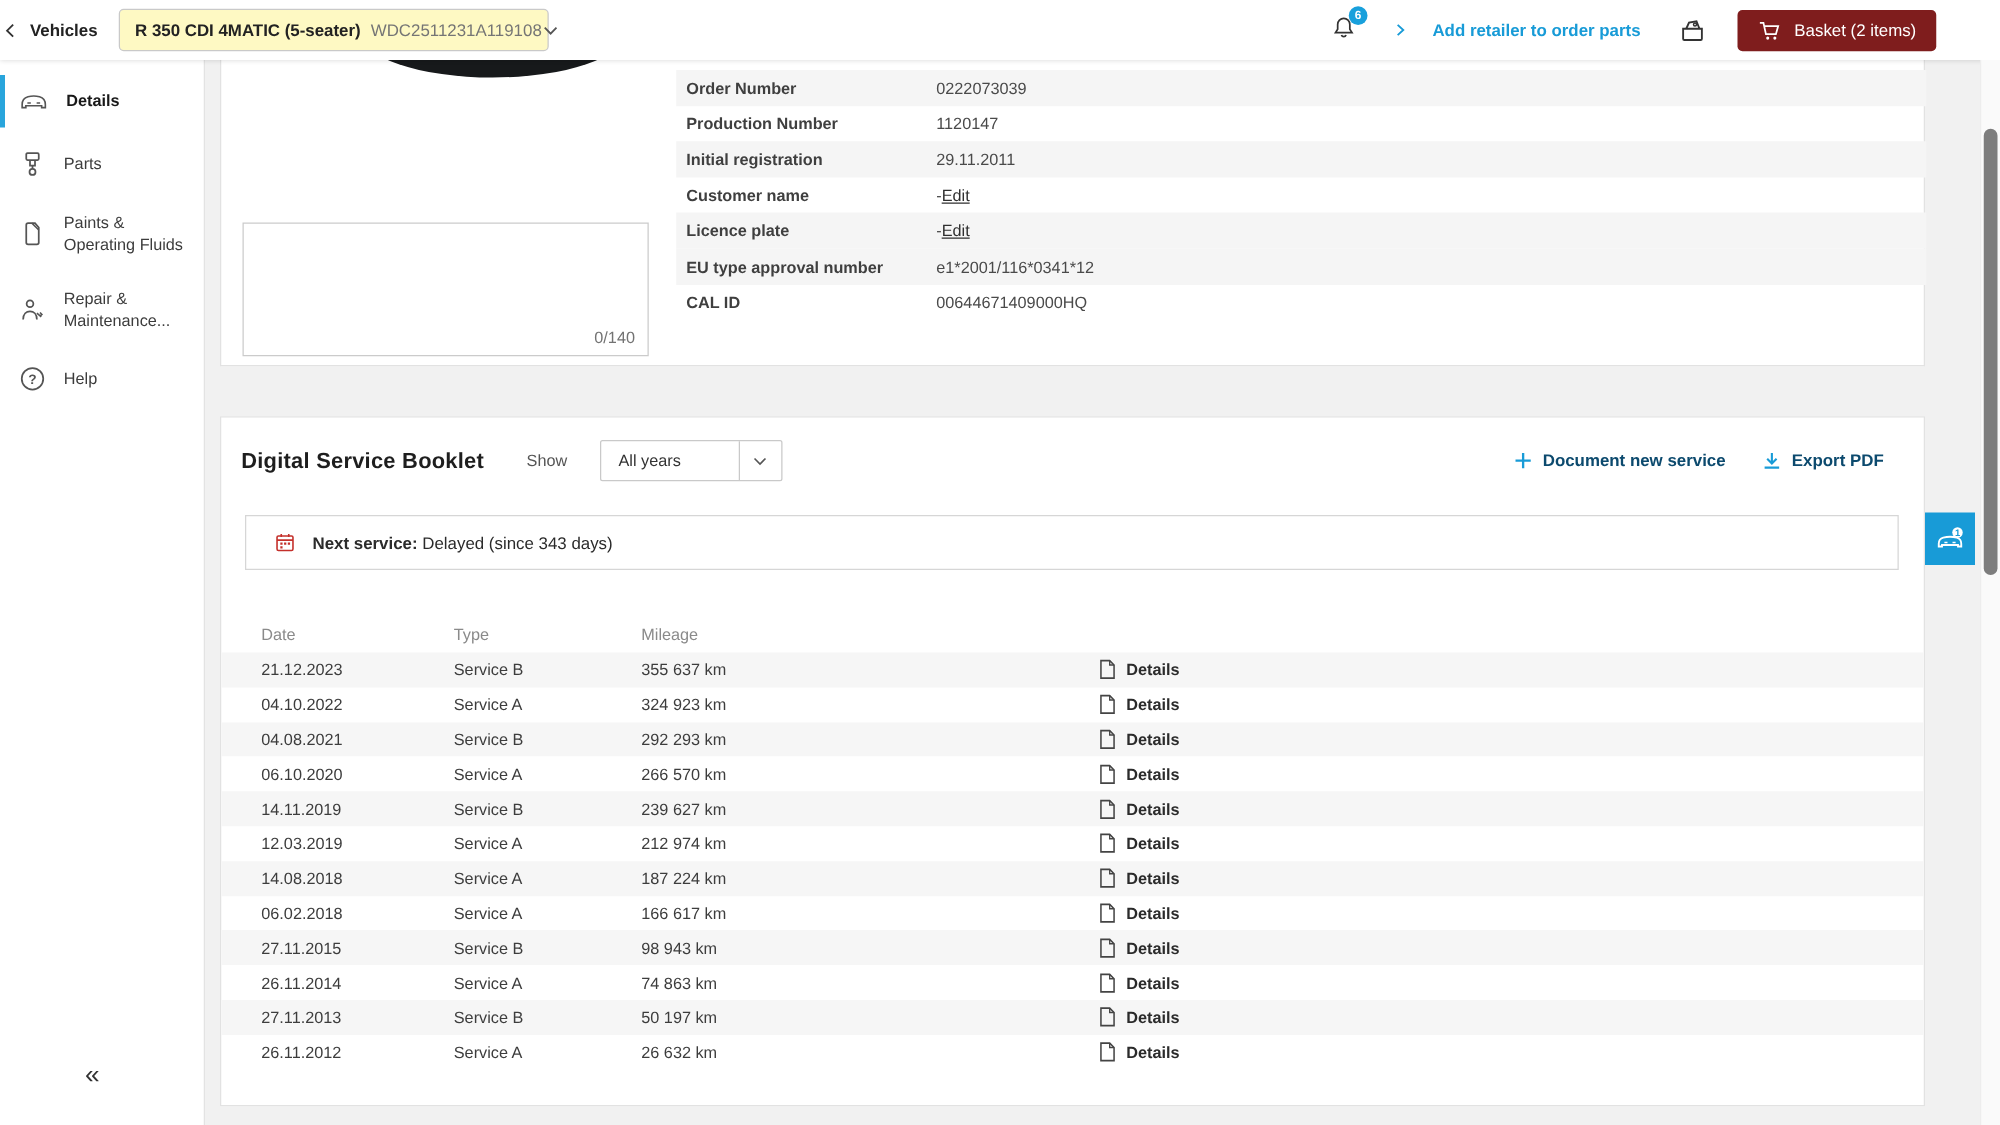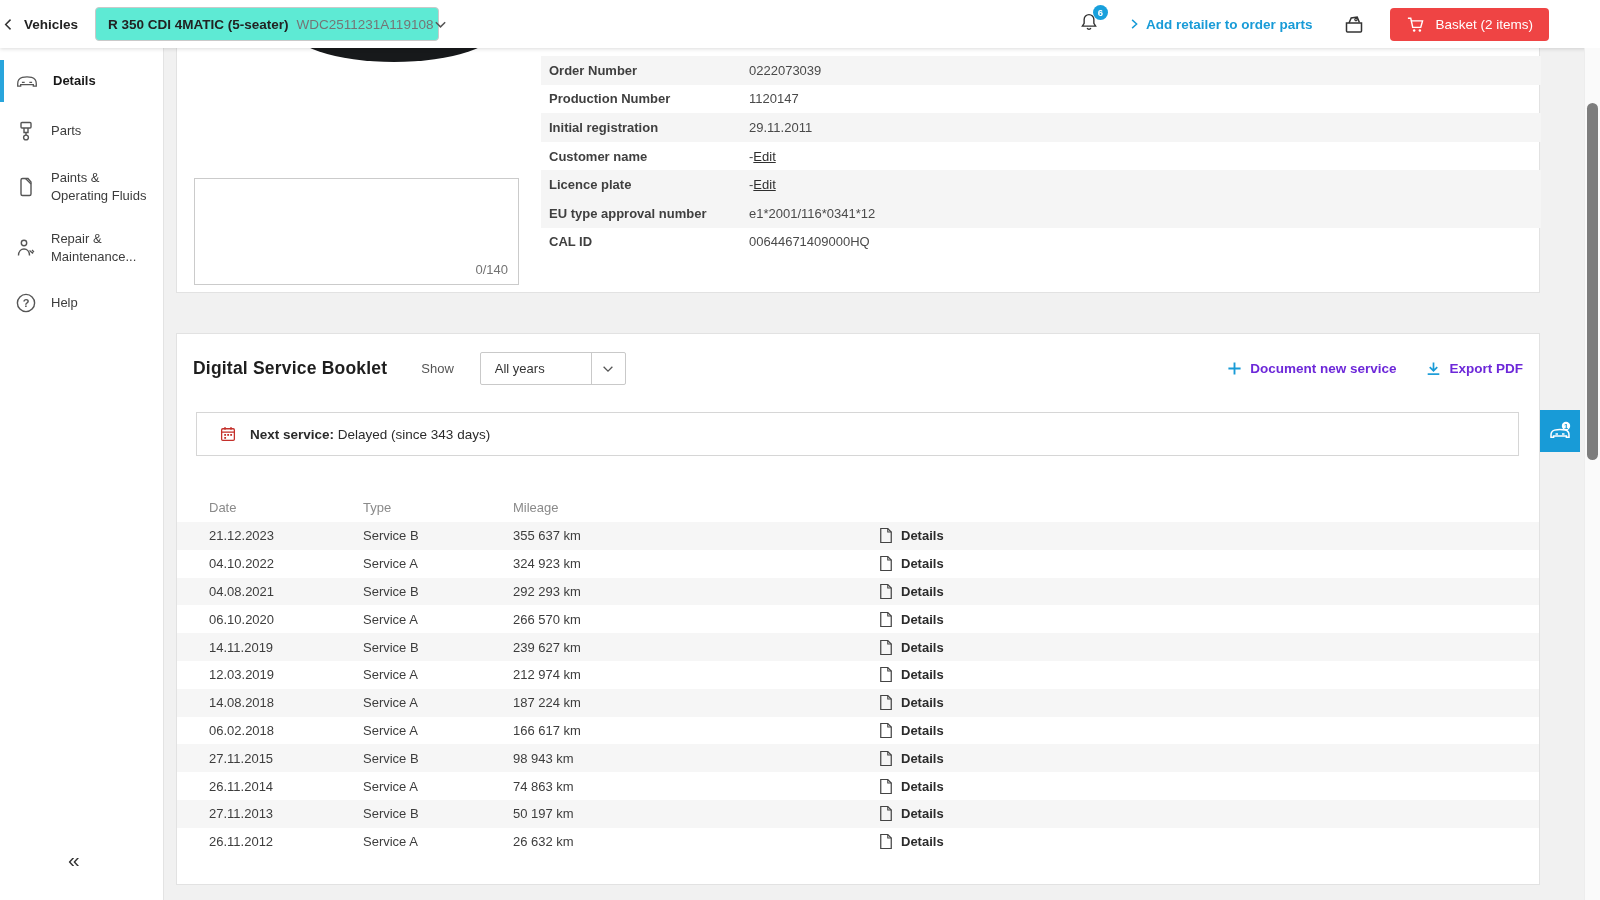--- a/index.html
+++ b/index.html
@@ -5,33 +5,33 @@
   html,body{margin:0;padding:0;width:1600px;height:900px;overflow:hidden;
     font-family:"Liberation Sans", sans-serif;background:#f1f1f1;color:#2f2f2f;}
   .app{position:relative;width:1600px;height:900px;}
 
   
   .topbar{position:absolute;left:0;top:0;width:1600px;height:48px;background:#fff;
     box-shadow:0 1px 4px rgba(0,0,0,.14);z-index:30;}
   .back{position:absolute;left:2px;top:0;height:48px;display:flex;align-items:center;gap:9px;cursor:pointer;}
   .back span{font-size:13.5px;font-weight:bold;color:#222;}
   .veh-select{position:absolute;left:95px;top:7px;width:344px;height:34px;border:1px solid #c9c9c9;
-    border-radius:4px;background:#5eead4;display:flex;align-items:center;padding:0 12px;box-sizing:border-box;cursor:pointer;}
+    border-radius:4px;background:#fef9c3;display:flex;align-items:center;padding:0 12px;box-sizing:border-box;cursor:pointer;}
   .veh-select .model{font-size:13.5px;font-weight:bold;color:#222;white-space:nowrap;}
   .veh-select .vin{font-size:13.5px;color:#757575;margin-left:8px;white-space:nowrap;}
   .veh-select .chev{margin-left:auto;display:flex;}
   .top-right{position:absolute;right:51px;top:0;height:48px;display:flex;align-items:center;}
   .bell{position:relative;margin-right:28px;cursor:pointer;}
   .badge{position:absolute;top:-6px;right:-8px;width:15px;height:15px;border-radius:50%;
     background:#18a0dc;color:#fff;font-size:9.5px;font-weight:bold;display:flex;align-items:center;justify-content:center;}
-  .add-retailer{display:flex;align-items:center;gap:6px;margin-right:30px;cursor:pointer;}
+  .add-retailer{display:flex;align-items:center;gap:20px;margin-right:30px;cursor:pointer;}
   .add-retailer span{font-size:13.5px;font-weight:bold;color:#189bd7;}
   .toolbox{margin-right:24px;display:flex;cursor:pointer;}
   .basket-btn{display:flex;align-items:center;gap:10px;height:33px;padding:0 16px;border:none;
-    border-radius:4px;background:#ef4444;color:#fff;font-size:13.5px;font-family:inherit;cursor:pointer;}
+    border-radius:4px;background:#7f1d1d;color:#fff;font-size:13.5px;font-family:inherit;cursor:pointer;}
 
   
   .sidebar{position:absolute;left:0;top:48px;width:164px;bottom:0;background:#fff;
     border-right:1px solid #e3e3e3;box-sizing:border-box;z-index:20;}
   .side-list{padding-top:8px;}
   .side-item{position:relative;display:flex;align-items:center;gap:13px;padding:13px 8px 13px 14px;cursor:pointer;}
   .side-item .lbl{font-size:13px;color:#3c3c3c;line-height:1.35;}
   .side-item.active .lbl{font-weight:bold;color:#181818;}
   .side-item.active::before{content:"";position:absolute;left:0;top:4px;bottom:4px;width:4px;background:#29a5dc;}
   .side-item svg{flex:0 0 auto;}
@@ -48,30 +48,30 @@
   .note-box textarea::placeholder{color:#8a8a8a;}
   .note-counter{position:absolute;right:10px;bottom:7px;font-size:13px;color:#737373;}
   .info-table{position:absolute;left:364px;top:8px;width:1000px;}
   .info-row{display:flex;align-items:center;height:28.6px;font-size:13px;}
   .info-row.stripe{background:#f5f5f5;}
   .info-label{width:200px;padding-left:8px;color:#3f3f3f;font-weight:bold;}
   .info-value{color:#4a4a4a;}
   .edit-link{color:#2f2f2f;text-decoration:underline;cursor:pointer;}
 
   .card2{left:12px;top:285px;width:1364px;height:552px;}
-  .dsb-header{display:flex;align-items:center;padding:18px 16px 0 16px;}
+  .dsb-header{display:flex;align-items:center;padding:18px 32px 0 16px;}
   .dsb-title{font-size:17.5px;font-weight:bold;color:#1e1e1e;letter-spacing:.2px;}
   .show-label{font-size:13px;color:#555;margin-left:34px;}
   .filter-select{margin-left:26px;width:146px;height:33px;border:1px solid #c9c9c9;border-radius:2px;
     display:flex;align-items:center;box-sizing:border-box;cursor:pointer;background:#fff;}
   .filter-select .val{font-size:13px;color:#333;padding-left:14px;flex:1;}
   .filter-select .seg{width:33px;align-self:stretch;border-left:1px solid #c9c9c9;display:flex;align-items:center;justify-content:center;}
   .dsb-actions{margin-left:auto;display:flex;align-items:center;gap:30px;}
   .dsb-link{display:flex;align-items:center;gap:8px;cursor:pointer;}
-  .dsb-link span{font-size:13.5px;font-weight:bold;color:#6d28d9;}
+  .dsb-link span{font-size:13.5px;font-weight:bold;color:#0c4a6e;}
   .alert{margin:27px 20px 0 19px;height:44px;border:1px solid #d6d6d6;display:flex;align-items:center;
     padding-left:22px;gap:13px;box-sizing:border-box;background:#fff;}
   .alert-text{font-size:13.5px;color:#2b2b2b;}
   .alert-text b{font-weight:bold;}
   .svc-head{display:grid;grid-template-columns:154px 150px 366px auto;padding-left:32px;
     margin-top:38px;height:26px;align-items:center;}
   .svc-head div{font-size:13px;color:#8a8a8a;}
   .svc-body{margin-top:2px;}
   .svc-row{display:grid;grid-template-columns:154px 150px 366px auto;padding-left:32px;height:27.8px;
     align-items:center;font-size:13px;color:#3d3d3d;}

